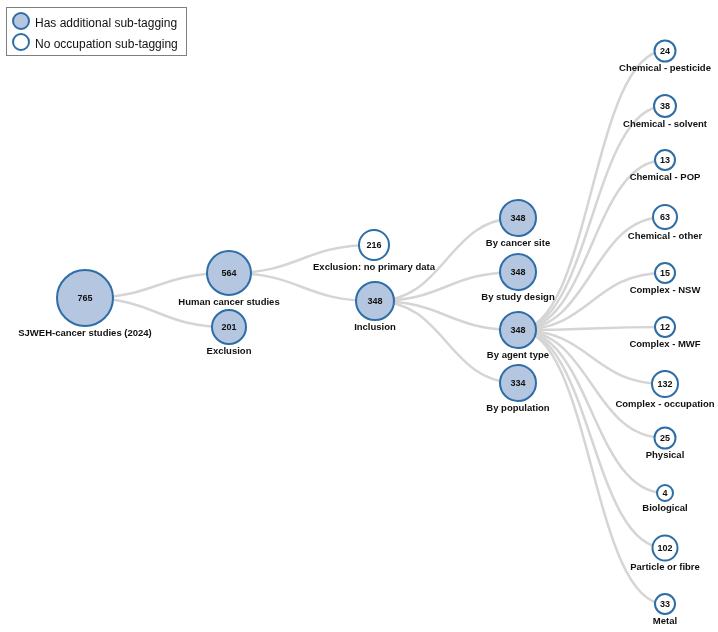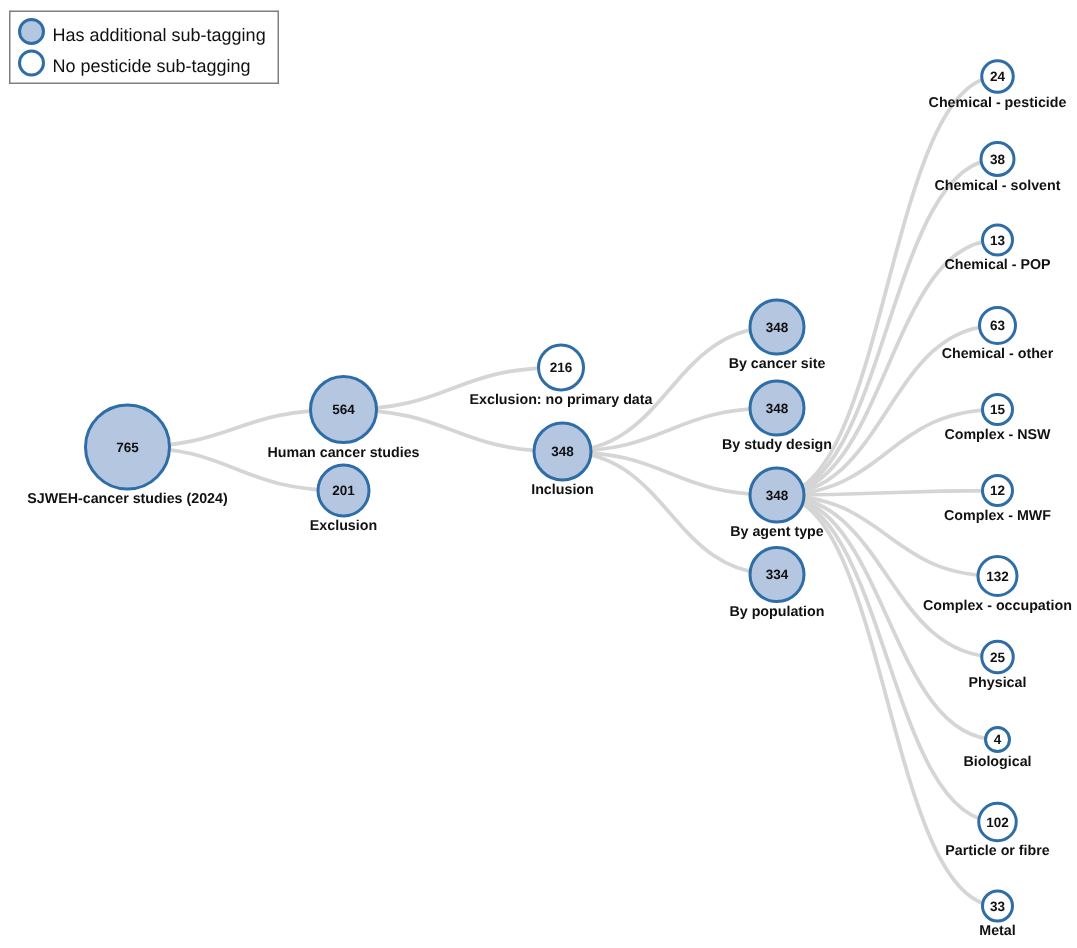--- a/index.html
+++ b/index.html
@@ -178,16 +178,16 @@
       </g>
     </svg>
 
   <div class="legend" style="border-color: rgb(127, 127, 127);">
     <div class="legend-row">
       <span class="swatch" id="swatch-filled" style="border-color: rgb(46, 109, 166); background: rgb(180, 198, 224);"></span>
       <span class="legend-label">Has additional sub-tagging</span>
     </div>
     <div class="legend-row">
       <span class="swatch" id="swatch-unfilled" style="border-color: rgb(46, 109, 166); background: rgb(255, 255, 255);"></span>
-      <span class="legend-label">No pesticide sub-tagging</span>
+      <span class="legend-label">No occupation sub-tagging</span>
     </div>
   </div>
 </div>
 
 </body></html>

